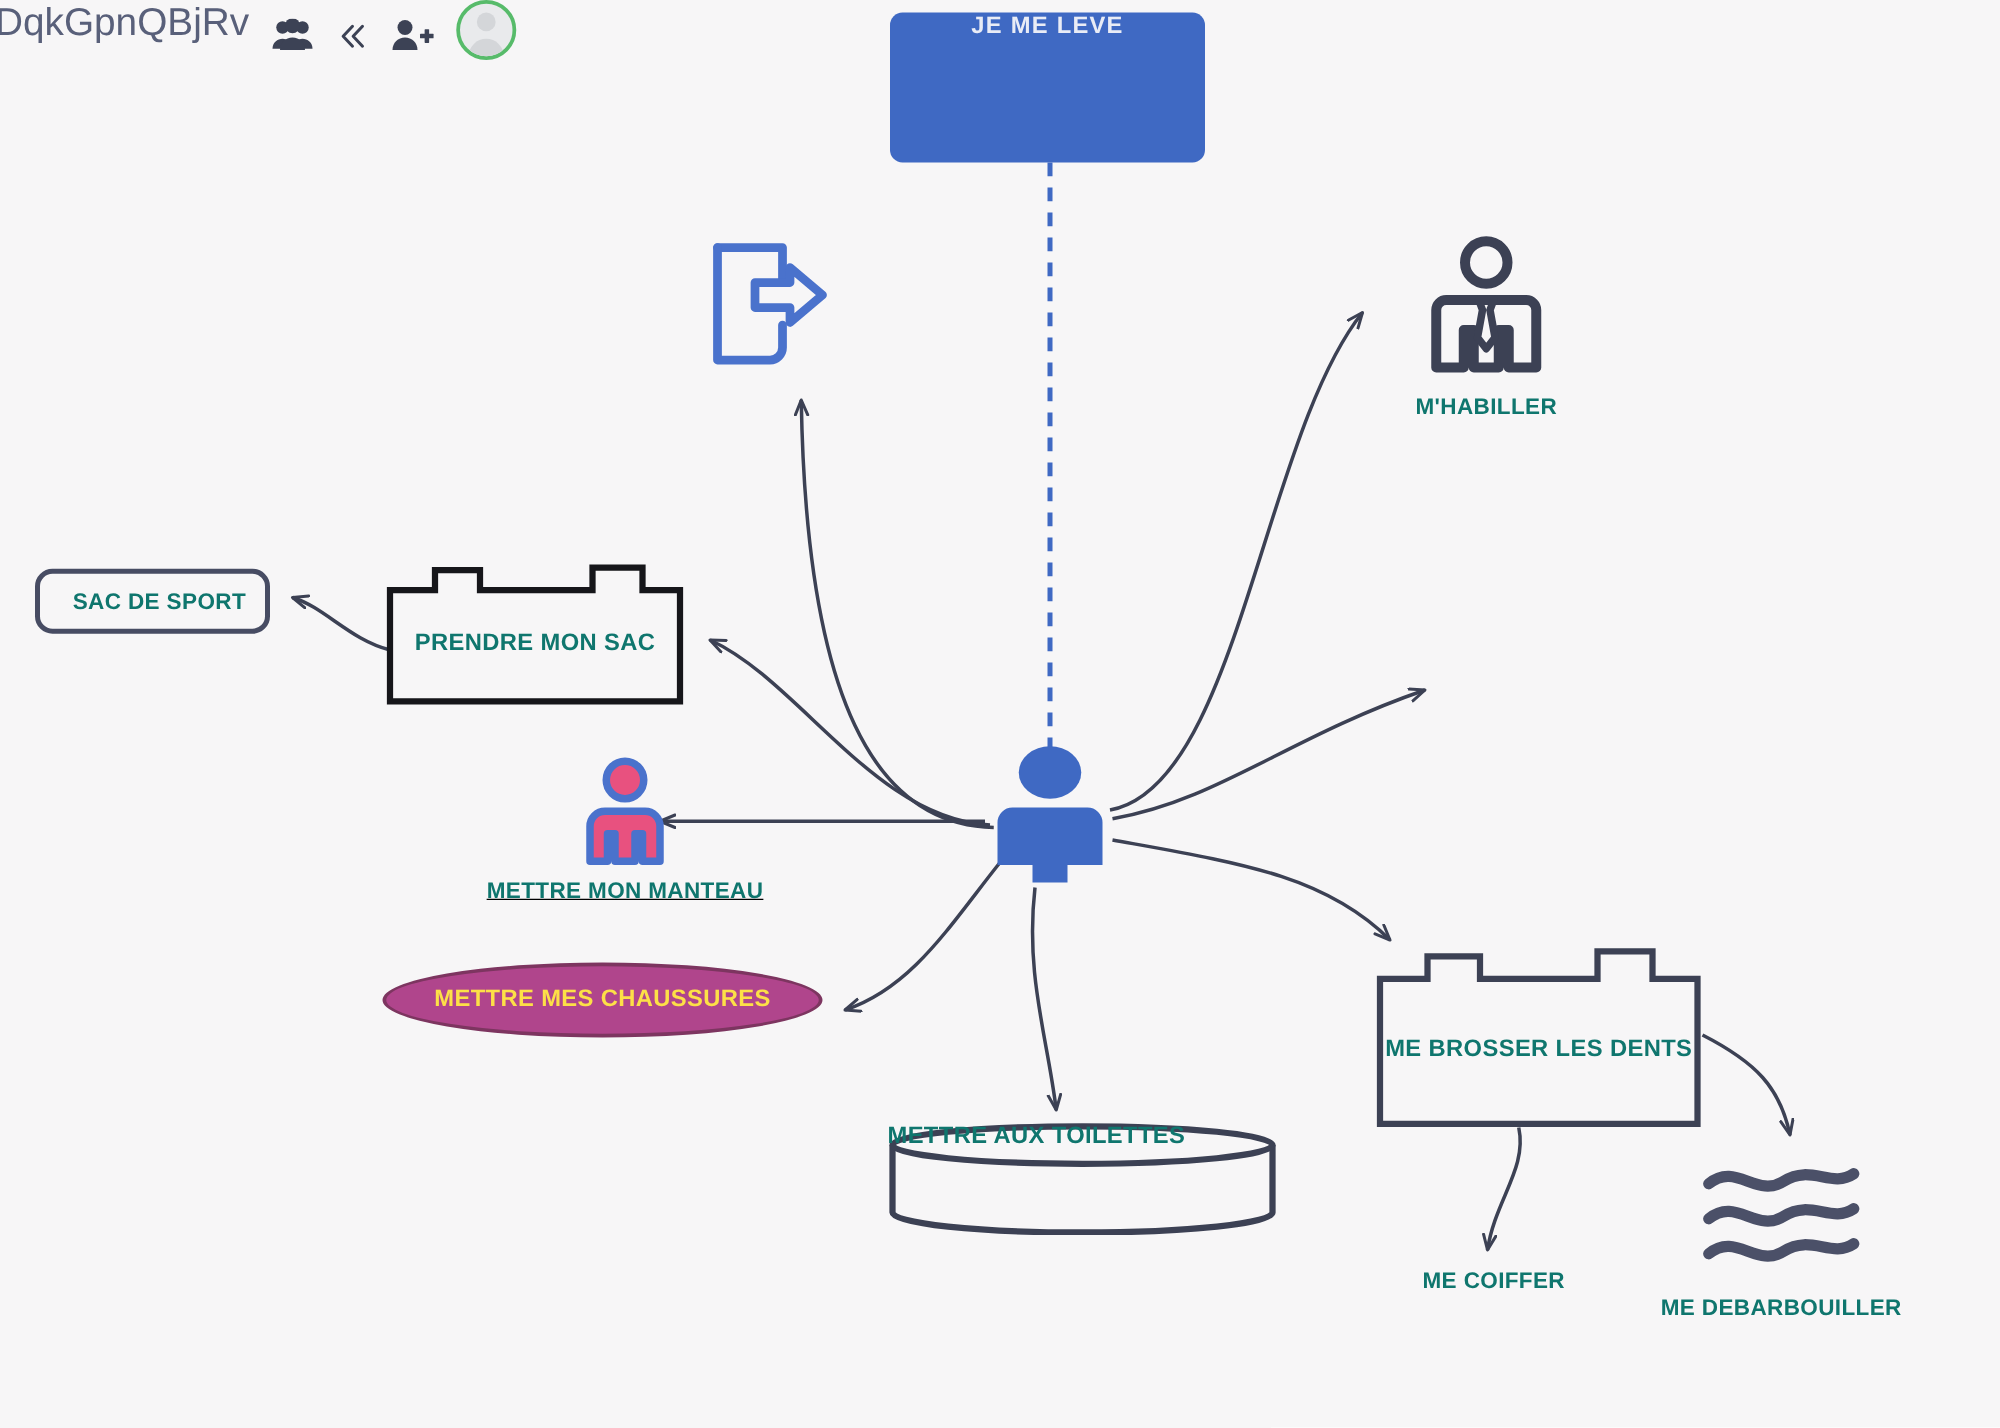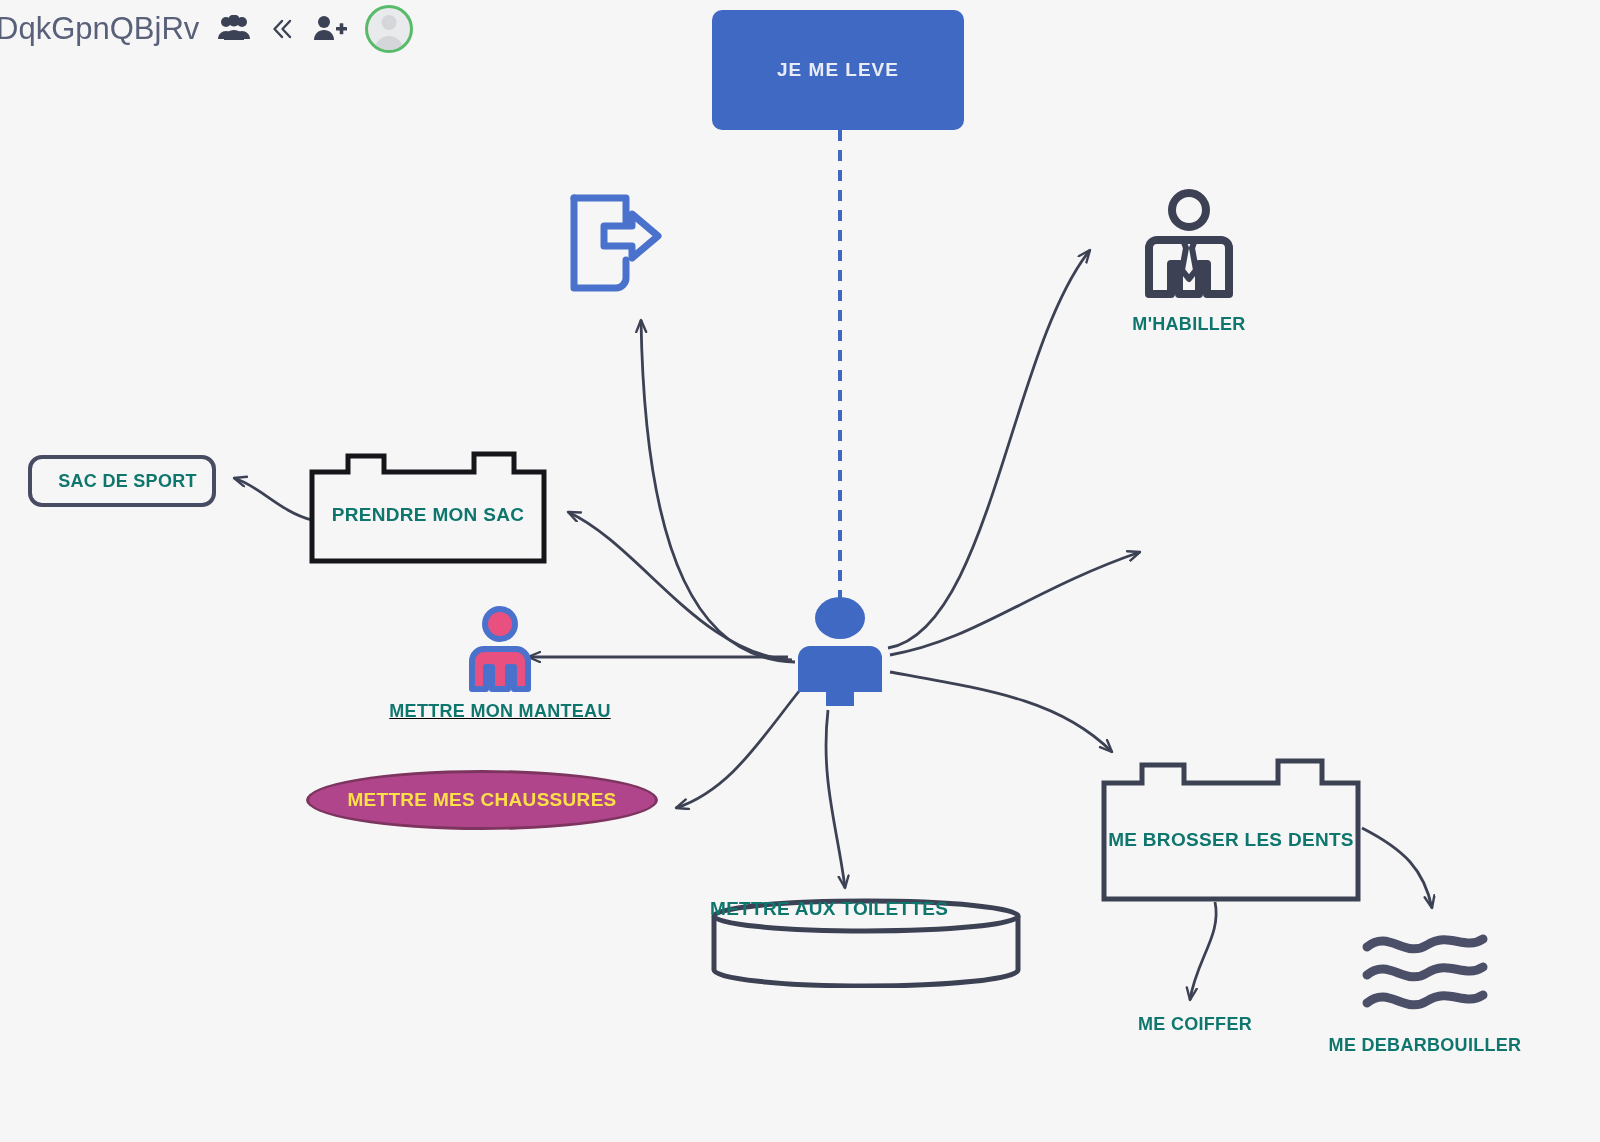--- a/index.html
+++ b/index.html
@@ -17,21 +17,20 @@
     overflow: hidden;
   }
 
   
   #toolbar {
     position: absolute;
     left: 0; top: 0;
     width: 1600px;
     height: 58px;
     display: flex;
-    align-items: center;
     gap: 18px;
     padding-left: 0px;
     z-index: 60;
   }
   #doc-title {
     font-size: 31px;
     color: #59607a;
     letter-spacing: 0px;
     margin-left: -4px;
     white-space: nowrap;
@@ -96,21 +95,21 @@
     letter-spacing: 0.3px;
     white-space: nowrap;
   }
 
   
   #node-je-me-leve {
     left: 712px; top: 10px;
     width: 252px; height: 120px;
     background: #3f69c3;
     border-radius: 10px;
-    display: flex; align-items: center; justify-content: center;
+    display: flex; align-items: flex-start; justify-content: center;
   }
   #node-je-me-leve .node-label {
     color: #e9ecf6;
     font-size: 19px;
     letter-spacing: 1px;
   }
 
   
   #node-sac-de-sport {
     left: 28px; top: 455px;

